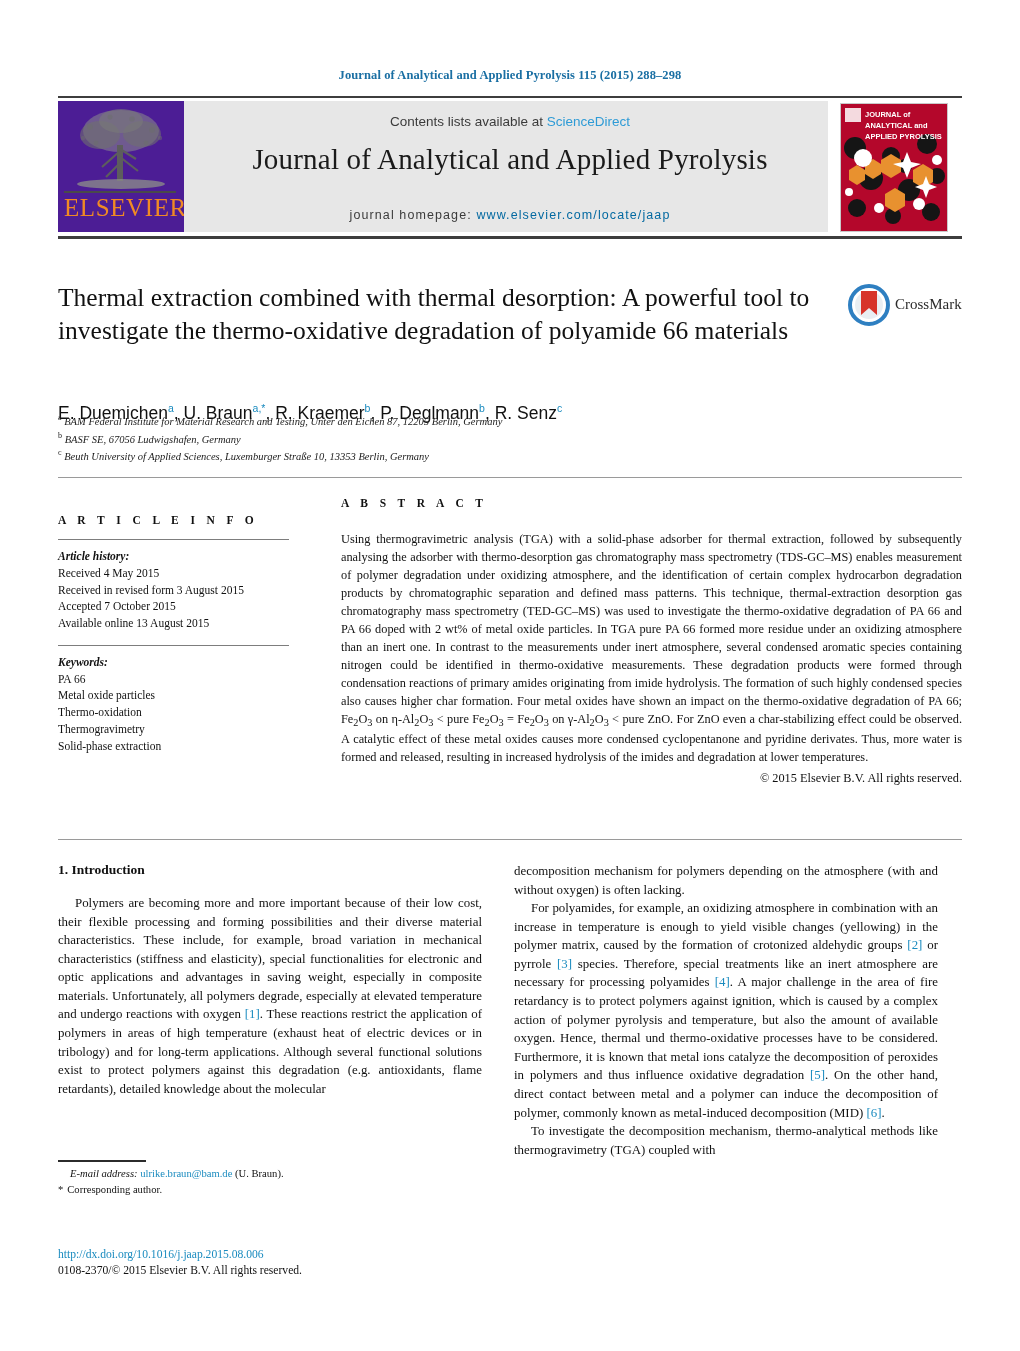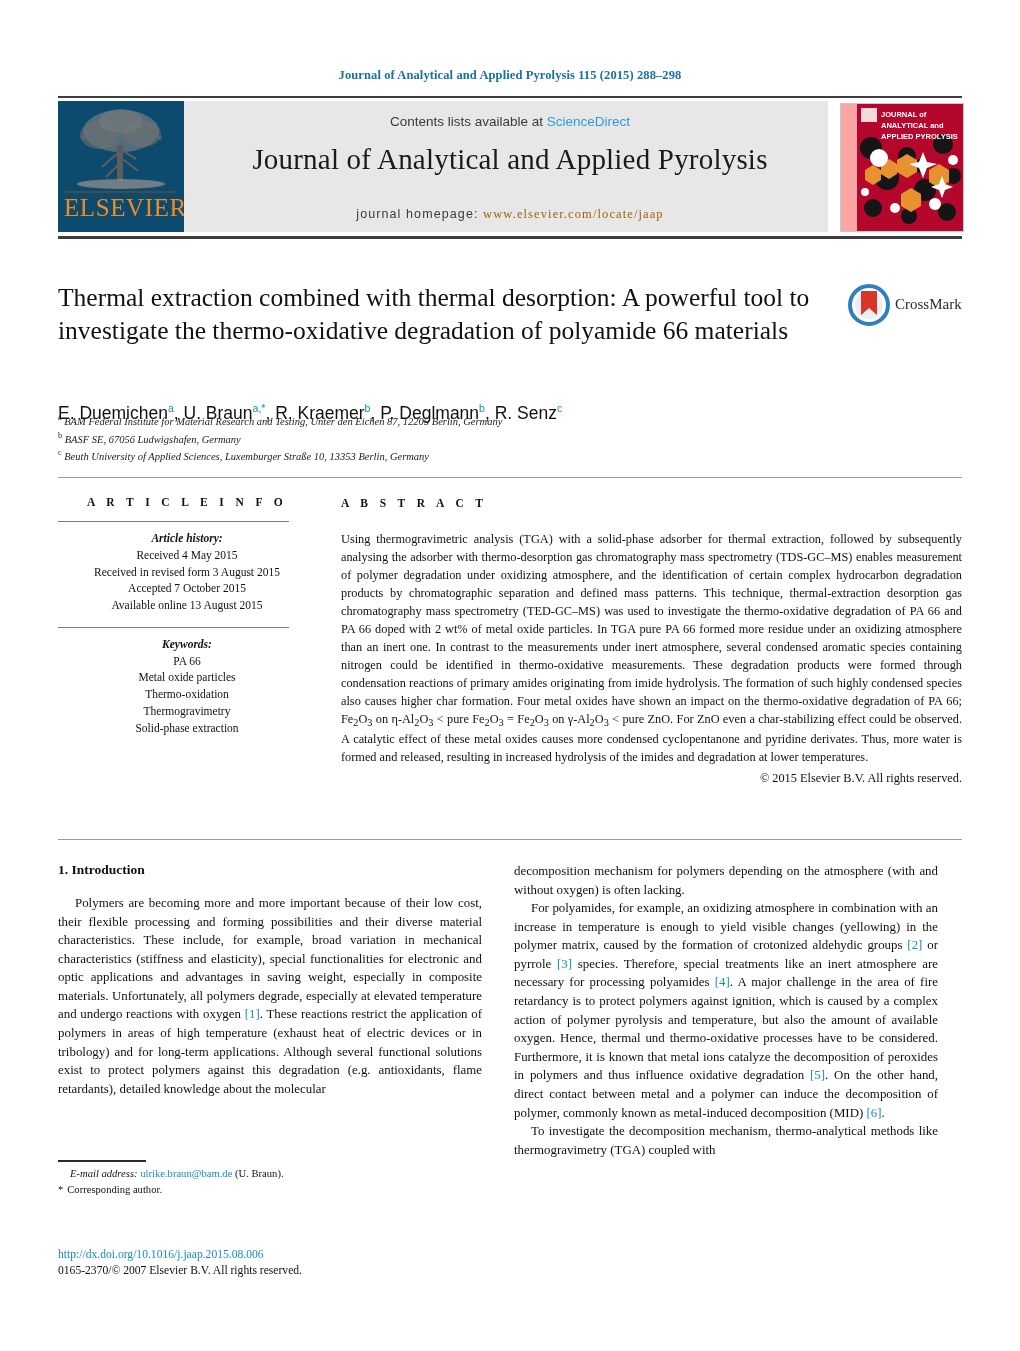--- a/index.html
+++ b/index.html
@@ -52,21 +52,21 @@
     left: 58px;
     width: 904px;
     height: 131px;
   }
   .elsevier-block {
     position: absolute;
     left: 0;
     top: 0;
     width: 126px;
     height: 131px;
-    background: #0c4a6e;
+    background: #4c1d95;
   }
   .tree-art {
     position: absolute;
     left: 8px;
     top: 4px;
     width: 110px;
     height: 86px;
     overflow: hidden;
   }
   .tree-art svg { display: block; }
@@ -126,34 +126,32 @@
     bottom: 10px;
     left: 0;
     width: 652px;
     text-align: center;
     font-family: "Liberation Sans", sans-serif;
     font-size: 12.5px;
     color: #3b3b3b;
     letter-spacing: 1.1px;
   }
   .homepage-line .url {
-    color: #a16207;
-    font-family: Liberation Serif, serif;
+    color: #0369a1;
   }
 
   .cover-thumb {
     position: absolute;
     left: 782px;
     top: 2px;
     width: 106px;
     height: 127px;
     border: 1px solid #c9c9c9;
-    background: #fca5a5;
+    background: #15803d;
     overflow: hidden;
-    padding-left: 16px;
   }
   .cover-thumb svg { display: block; }
 
   .rule-mid {
     position: absolute;
     top: 236px;
     left: 58px;
     width: 904px;
     height: 3px;
     background: #3d3d3d;
@@ -233,24 +231,23 @@
     top: 477px;
     left: 58px;
     width: 904px;
     height: 1px;
     background: #9a9a9a;
   }
 
   
   .info-col {
     position: absolute;
-    top: 496px;
+    top: 514px;
     left: 58px;
     width: 258px;
-    text-align: center;
   }
   .abs-col {
     position: absolute;
     top: 497px;
     left: 341px;
     width: 621px;
   }
   .sec-head {
     font-family: "Liberation Serif", serif;
     font-size: 11.5px;
@@ -547,16 +544,16 @@
       <span class="mail-link">ulrike.braun@bam.de</span>
       <span>(U. Braun).</span>
     </div>
     <div>
       <span class="star">*</span><span>Corresponding author.</span>
     </div>
   </div>
 
   <div class="doi-block">
     <span class="doi-link">http://dx.doi.org/10.1016/j.jaap.2015.08.006</span>
-    <span>0165-2370/© 2007 Elsevier B.V. All rights reserved.</span>
+    <span>0108-2370/© 2015 Elsevier B.V. All rights reserved.</span>
   </div>
 
 </div>
 
 </body></html>

